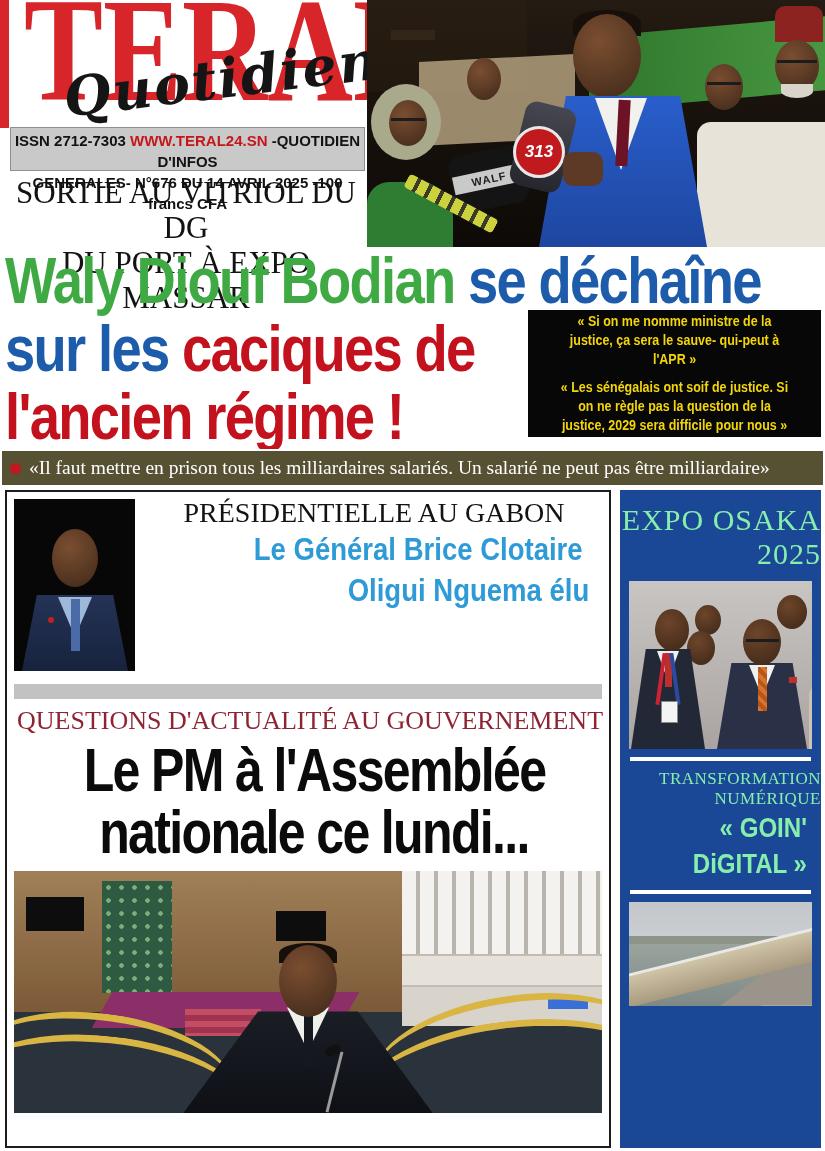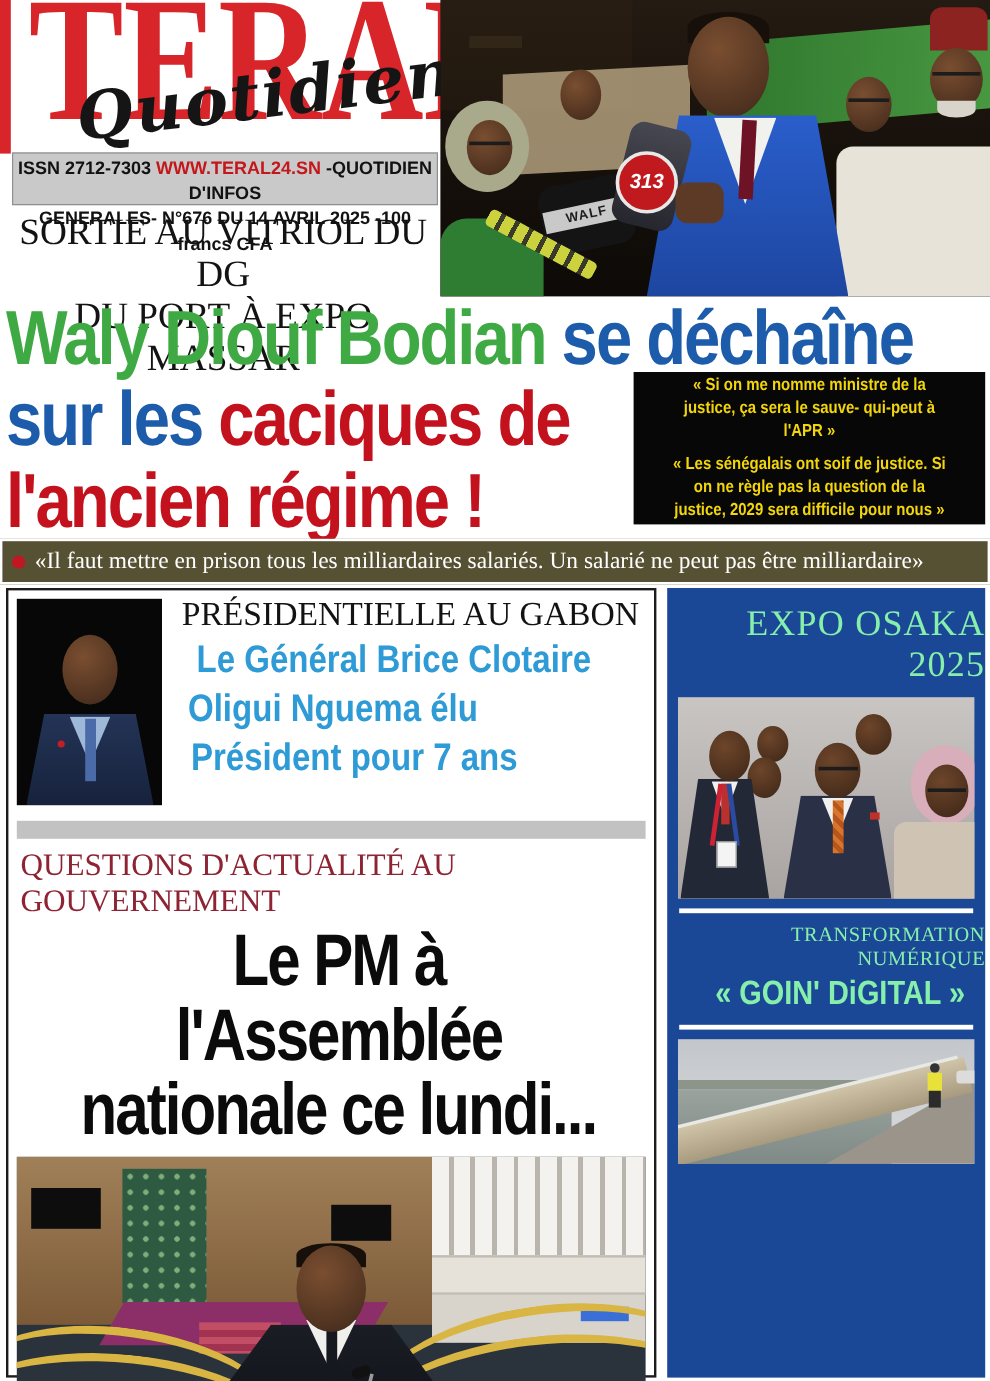--- a/index.html
+++ b/index.html
@@ -53,32 +53,32 @@
   .hline{position:absolute;left:5px;white-space:nowrap;font-weight:bold;font-size:64px;line-height:1;letter-spacing:-2px;transform:scaleX(.85);transform-origin:left center;}
   .g{color:#3faa44;} .b{color:#1d5cab;} .r{color:#c3121d;}
   .quote-box{position:absolute;left:528px;top:63px;width:293px;height:127px;background:#070707;color:#f2d50a;display:flex;flex-direction:column;justify-content:center;gap:9px;text-align:center;font-weight:bold;font-size:14.5px;line-height:1.3;padding:4px 9px;box-sizing:border-box;}
 
   
   #strip{position:absolute;left:0;top:449px;width:825px;height:38px;background:#575134;color:#fff;font-family:"Liberation Serif",serif;font-size:19.5px;display:flex;align-items:center;box-sizing:border-box;border:2px solid #fff;}
   .bullet{width:11px;height:11px;border-radius:50%;background:#c01823;margin:0 8px 0 8px;flex:0 0 auto;}
 
   
   #main{position:absolute;left:5px;top:490px;width:816px;height:658px;display:flex;gap:9px;}
-  #left-col{width:542px;border:2px solid #1c1c1c;box-sizing:border-box;background:#fff;}
+  #left-col{width:606px;border:2px solid #1c1c1c;box-sizing:border-box;background:#fff;}
   #right-col{flex:1;background:#1b4896;color:#86efac;text-align:right;box-sizing:border-box;padding:4px 0;}
 
   .gabon{position:relative;height:188px;}
   .gabon-photo{position:absolute;left:7px;top:7px;width:121px;height:172px;background:#070707;overflow:hidden;}
   .gp-suit{left:8px;top:96px;width:106px;height:76px;background:linear-gradient(#243356,#17233d);clip-path:polygon(14% 0,86% 0,100% 100%,0 100%);}
   .gp-shirt{left:44px;top:98px;width:34px;height:40px;background:#9db8d8;clip-path:polygon(0 0,100% 0,50% 100%);}
   .gp-tie{left:57px;top:100px;width:9px;height:52px;background:#4a6aa8;}
   .gp-head{left:38px;top:30px;width:46px;height:58px;}
   .gp-pin{left:34px;top:118px;width:6px;height:6px;background:#c02024;border-radius:50%;}
   .gabon-kicker{margin-left:132px;padding-top:5px;text-align:center;font-family:"Liberation Serif",serif;font-size:28px;color:#131313;}
-  .gabon-head{margin-left:130px;text-align:left;color:#2e9bd6;font-weight:bold;font-size:32px;line-height:1.28;}
+  .gabon-head{margin-left:130px;text-align:right;color:#2e9bd6;font-weight:bold;font-size:32px;line-height:1.28;}
   .divider{height:15px;background:#c2c2c2;margin:4px 7px;}
   .q-kicker{font-family:"Liberation Serif",serif;color:#8e2433;font-size:26px;margin:7px 0 0 10px;}
   .pm{text-align:center;font-weight:bold;color:#0b0b0b;font-size:61px;line-height:1.02;margin-top:3px;letter-spacing:-2px;padding-left:13px;}
   .pm .cond{transform:scaleX(.82);}
 
   
   .assembly{position:relative;margin:8px 7px 0;height:242px;overflow:hidden;background:#2a333c;}
   .wood{left:0;top:0;width:66%;height:58%;background:linear-gradient(180deg,#a08058,#7c5a38);}
   .tapestry{left:88px;top:10px;width:70px;height:112px;background:#2f5a42;background-image:radial-gradient(#7fae7a 2px,transparent 2.5px);background-size:13px 13px;}
   .tv1{left:12px;top:26px;width:58px;height:34px;background:#0d0d0d;}
@@ -212,21 +212,20 @@
         <div class="abs gp-suit"></div>
         <div class="abs gp-shirt"></div>
         <div class="abs gp-tie"></div>
         <div class="abs head gp-head"></div>
         <div class="abs gp-pin"></div>
       </div>
       <div class="gabon-kicker">PRÉSIDENTIELLE AU GABON</div>
       <div class="gabon-head">
         <div><span class="cond">Le Général Brice Clotaire</span></div>
         <div><span class="cond">Oligui Nguema élu</span></div>
-        <div><span class="cond">Président pour 7 ans</span></div>
       </div>
     </div>
 
     <div class="divider"></div>
 
     <div class="q-kicker">QUESTIONS D'ACTUALITÉ AU GOUVERNEMENT</div>
     <div class="pm">
       <div><span class="cond">Le PM à l'Assemblée</span></div>
       <div><span class="cond">nationale ce lundi...</span></div>
     </div>

